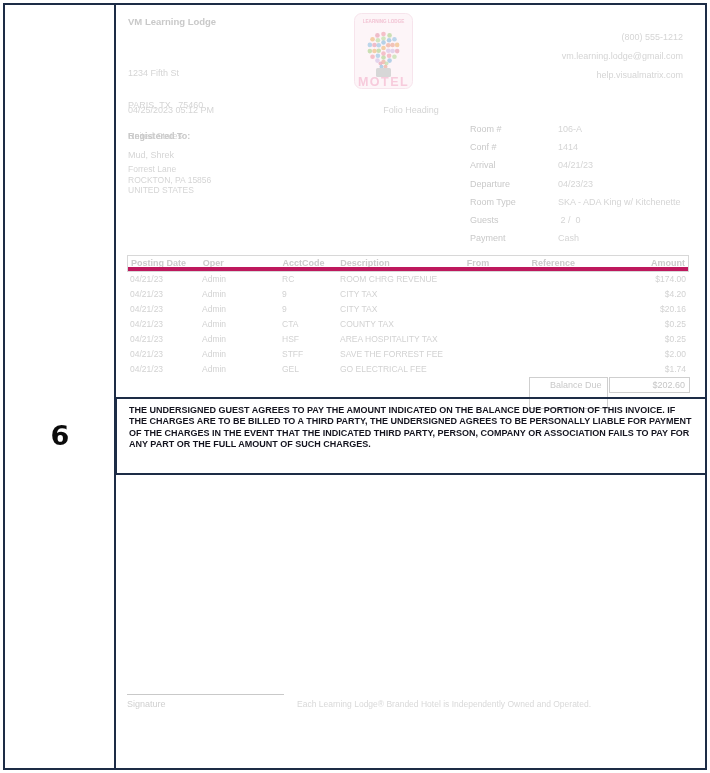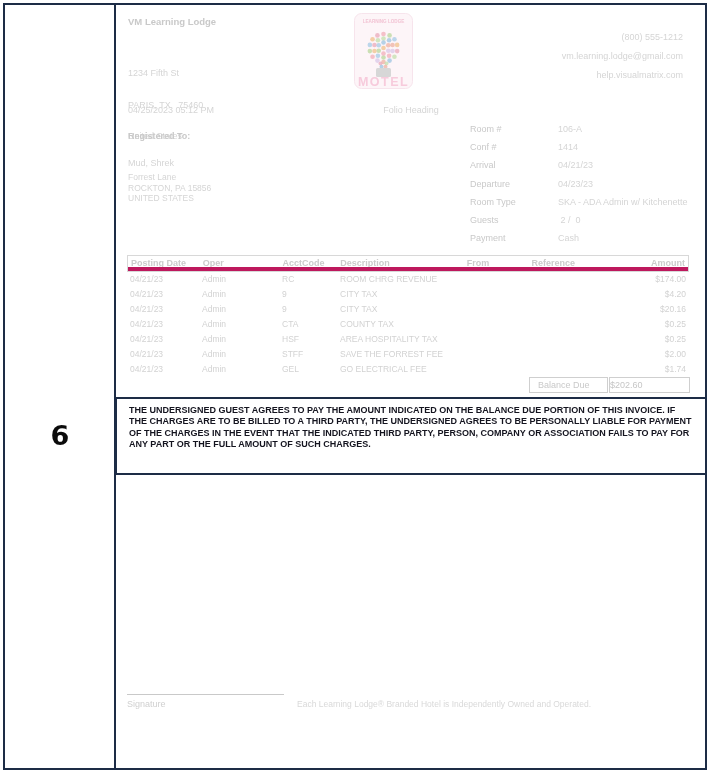--- a/index.html
+++ b/index.html
@@ -12,40 +12,40 @@
   .b{font-weight:bold;text-align:right;}
   .g1{color:#c9c9c9;}           
   .g2{color:#d5d5d5;}           
   .hotel-name{left:128px;top:16px;font-size:9.5px;}
   .hotel-addr{left:128px;top:47px;font-size:9px;line-height:10.5px;white-space:pre;}
   .contact{right:27px;top:16px;text-align:right;font-size:9px;line-height:19px;margin-top:12px;}
   .logo{left:354px;top:13px;width:59px;height:76px;}
   .datetime{left:128px;top:105px;font-size:9px;}
   .heading{left:117px;top:105px;width:588px;text-align:center;font-size:9px;}
   .reg-label{left:128px;top:131px;font-size:9px;}
-  .guest{left:128px;top:158px;}
+  .guest{left:128px;top:150px;}
   .guest-name{font-size:9px;margin-bottom:4px;}
   .guest-line{font-size:8.5px;line-height:10.6px;}
   .details{left:470px;top:124px;width:230px;}
   .d-row{display:flex;height:18.2px;font-size:9px;align-items:flex-start;}
   .d-label{width:88px;font-weight:normal;color:#c9c9c9;}
   .d-value{color:#d5d5d5;white-space:pre;}
   .table{left:127px;top:255px;width:562px;}
   .t-head{display:flex;border:1px solid #d8d8d8;height:17px;box-sizing:border-box;}
   .t-head .cell{font-weight:bold;font-size:9px;color:#cbcbcb;line-height:15px;
                 border-bottom:4px solid #be185d;box-sizing:border-box;}
   .t-row{display:flex;height:15px;}
   .t-row .cell{font-size:8.5px;color:#d2d2d2;line-height:15px;box-sizing:border-box;}
   .cell{padding-left:3px;overflow:hidden;white-space:nowrap;}
   .c0{width:72px}.c1{width:80px}.c2{width:58px}.c3{width:127px}.c4{width:65px}.c5{width:100px}
   .c6{width:60px;text-align:right;padding-right:3px;padding-left:0;}
-  .bal-label{left:529px;top:377px;width:79px;height:16px;border:1px solid #cfcfcf;box-sizing:border-box;
-             font-size:9px;color:#c9c9c9;line-height:14px;padding-left:8px;}
+  .bal-label{left:529px;top:377px;width:79px;height:32px;border:1px solid #cfcfcf;box-sizing:border-box;
+             font-size:9px;color:#c9c9c9;line-height:14px;padding-left:20px;}
   .bal-amount{left:609px;top:377px;width:81px;height:16px;border:1px solid #cfcfcf;box-sizing:border-box;
-              font-size:9px;color:#c6c6c6;line-height:14px;padding-right:4px;}
+              font-size:9px;color:#c6c6c6;line-height:14px;text-align:right;padding-right:4px;}
   .disclaimer{left:115px;top:397px;width:592px;height:78px;border:2px solid #1d2c46;box-sizing:border-box;
               padding:6px 12px 6px 12px;font-size:9px;font-weight:bold;color:#14141f;line-height:11.3px;}
   .sig-line{left:127px;top:694px;width:157px;height:1px;background:#c9c9c9;}
   .sig-label{left:127px;top:699px;font-size:9px;color:#d0d0d0;}
   .footer-note{left:297px;top:699px;font-size:8.5px;color:#d9d9d9;white-space:nowrap;}
 </style>
 </head>
 <body>
 
 <div class="frame"></div>
@@ -132,21 +132,21 @@
     <div class="d-row">
       <span class="d-label">Arrival</span>
       <span class="d-value">04/21/23</span>
     </div>
     <div class="d-row">
       <span class="d-label">Departure</span>
       <span class="d-value">04/23/23</span>
     </div>
     <div class="d-row">
       <span class="d-label">Room Type</span>
-      <span class="d-value">SKA - ADA Admin w/ Kitchenette</span>
+      <span class="d-value">SKA - ADA King w/ Kitchenette</span>
     </div>
     <div class="d-row">
       <span class="d-label">Guests</span>
       <span class="d-value"> 2 /  0</span>
     </div>
     <div class="d-row">
       <span class="d-label">Payment</span>
       <span class="d-value">Cash</span>
     </div>
   </div>

